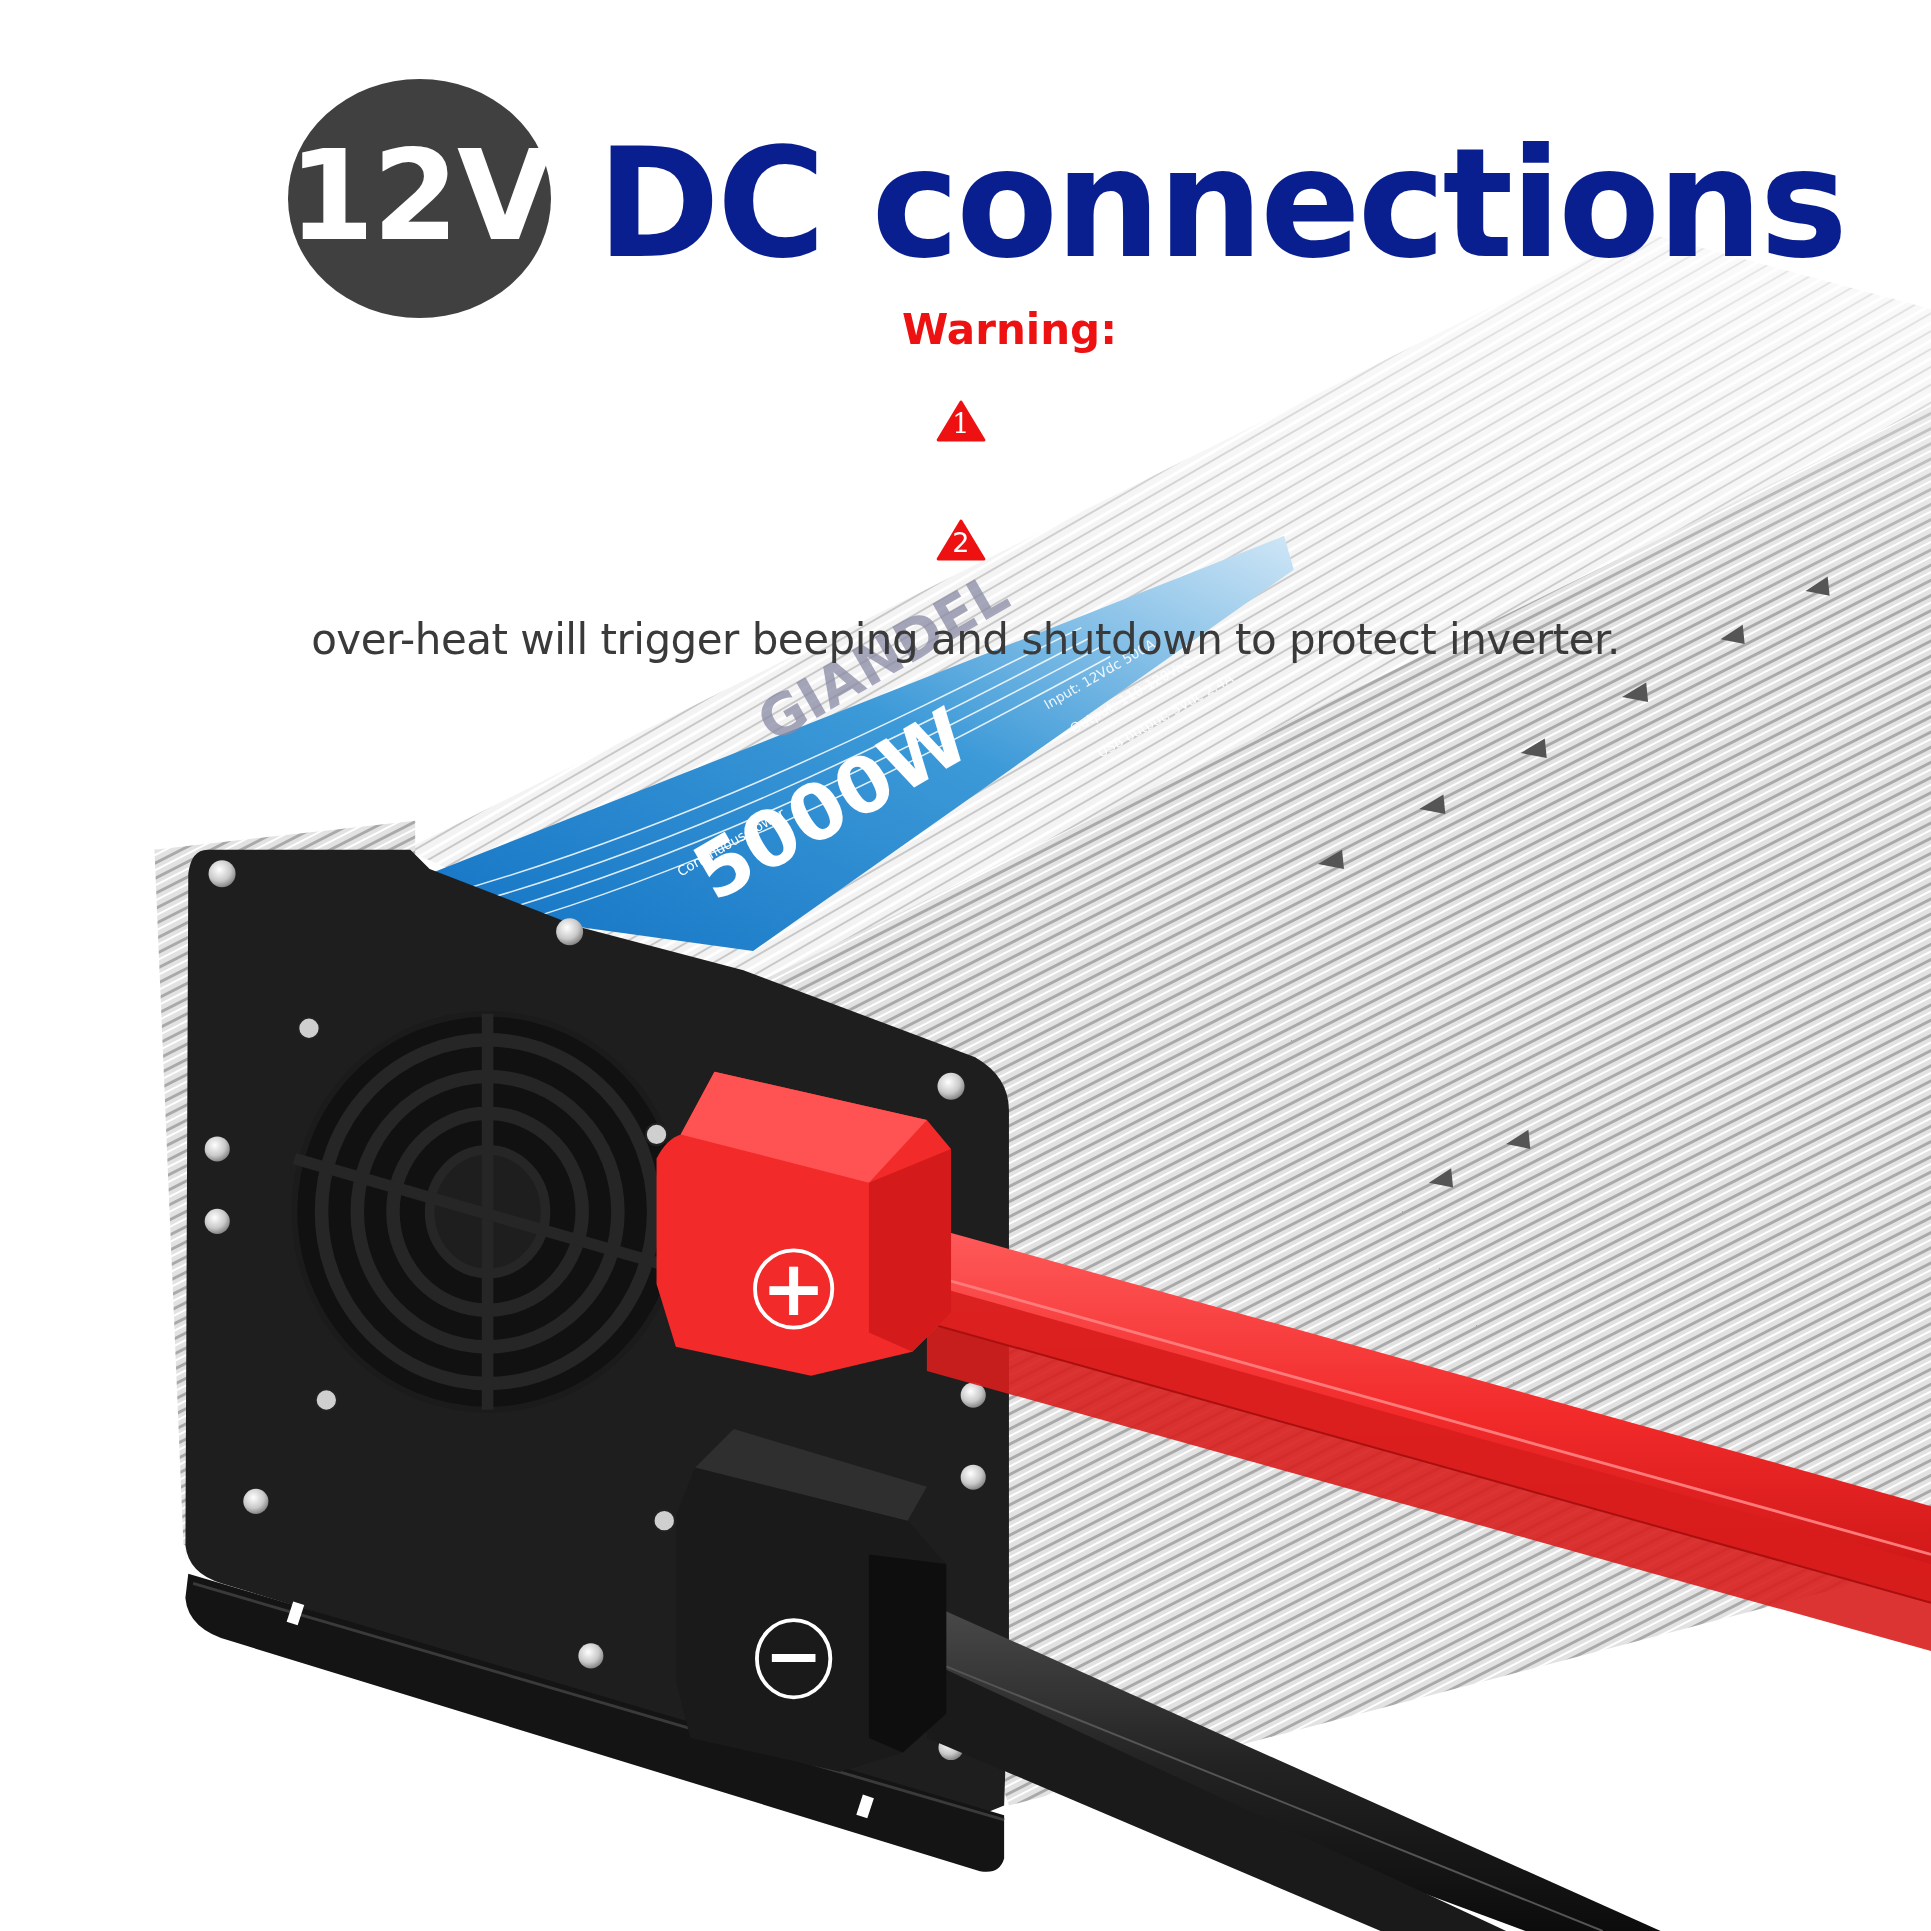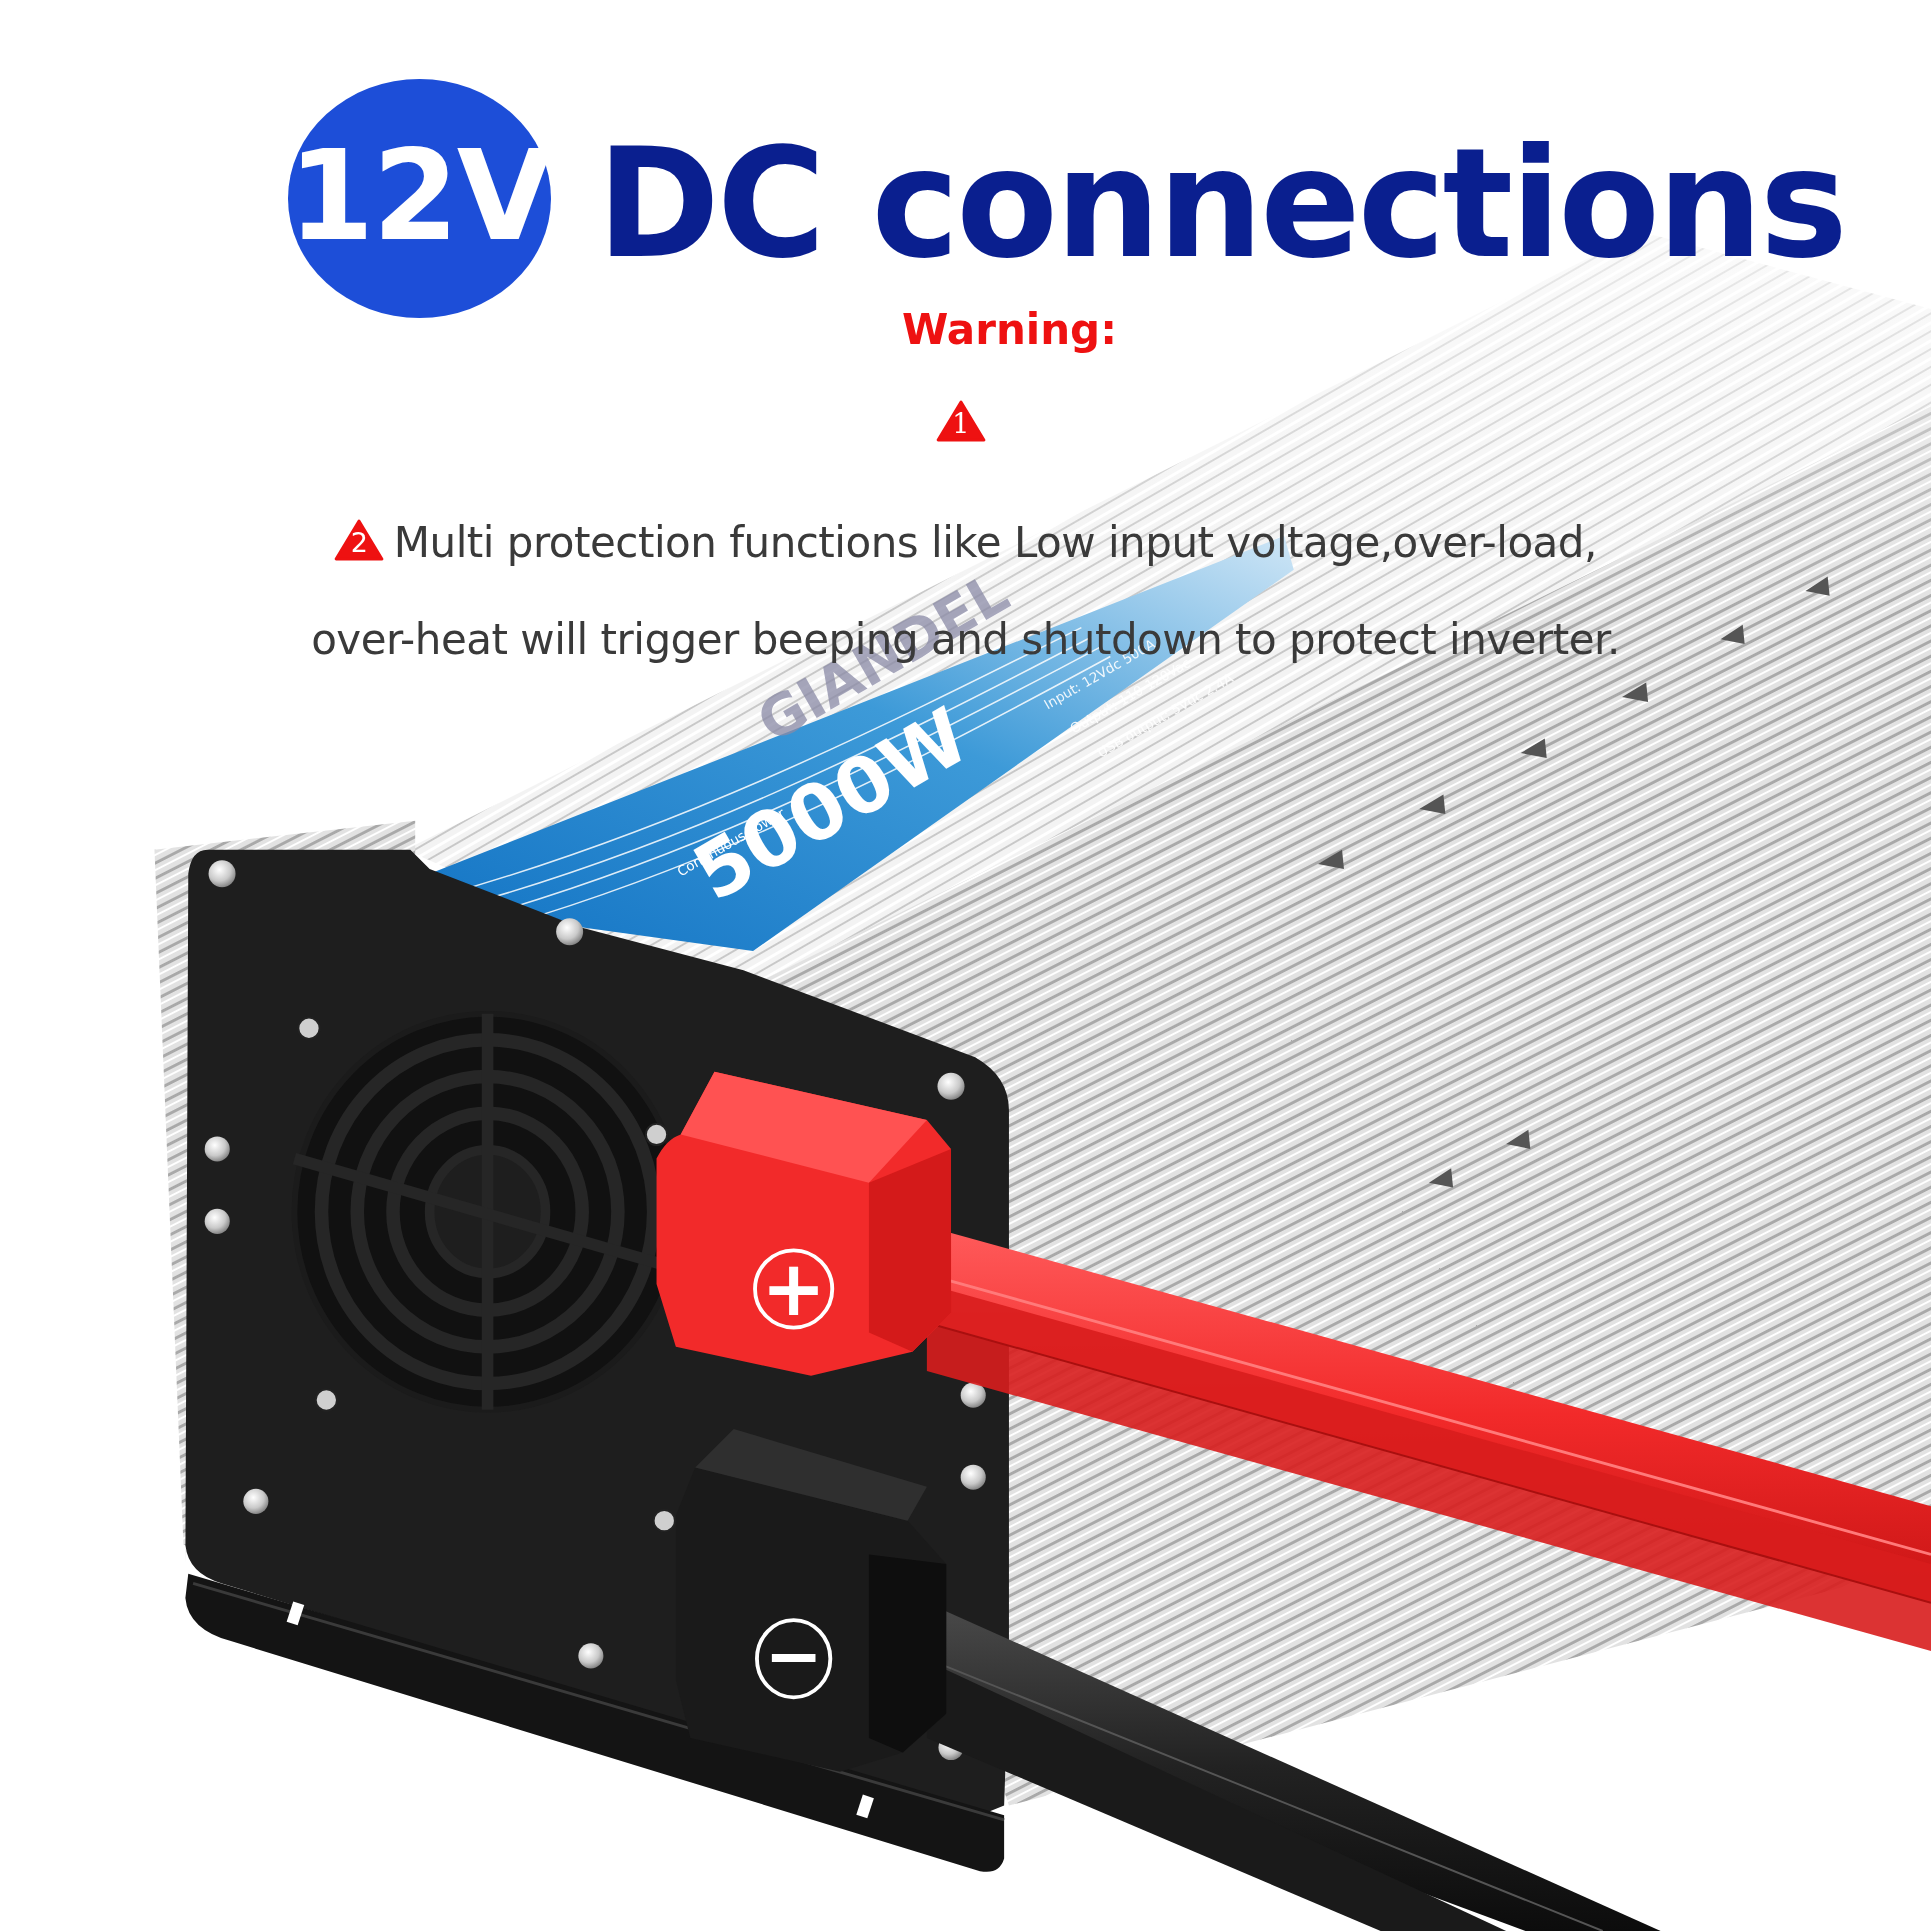--- a/index.html
+++ b/index.html
@@ -2,22 +2,22 @@
 <html><head>
 <meta charset="utf-8">
 <style>
   html, body { margin:0; padding:0; background:#ffffff; }
   body { width:1931px; height:1931px; position:relative; overflow:hidden; font-family:"Liberation Sans", "DejaVu Sans", sans-serif; }
   .stage { position:absolute; left:0; top:0; width:1931px; height:1931px; }
   .product { position:absolute; left:0; top:0; width:1931px; height:1931px; }
   .text-layer { position:absolute; left:0; top:0; width:1931px; height:676px; }
   .badge {
     position:absolute; left:288px; top:79px; width:263px; height:239px;
-    border-radius:50%; background:#1d4ed8;
-    display:flex; align-items:center; justify-content:flex-start;
+    border-radius:50%; background:#404040;
+    display:flex; align-items:center; justify-content:flex-end;
   }
   .badge span { color:#fff; font-weight:bold; font-size:124px; letter-spacing:-1.9px; font-family:"DejaVu Sans", sans-serif; line-height:1; margin-top:-5.8px; }
   .headline {
     position:absolute; left:597px; top:129px; color:#0a1f8f; font-weight:bold;
     font-size:151px; line-height:1; letter-spacing:-2.9px; white-space:nowrap;
     font-family:"DejaVu Sans", sans-serif; transform:scaleX(0.98); transform-origin:left top;
   }
   .warning-title {
     position:absolute; left:0; width:1931px; top:305px; text-align:center;
     color:#ee1111; font-weight:bold; font-size:42px; font-family:"DejaVu Sans", sans-serif;padding-left:44px;
@@ -199,18 +199,18 @@
         <span style="position:absolute;left:0;width:50px;top:9.7px;text-align:center;color:#fff;font-size:27px;font-family:'DejaVu Serif',serif;line-height:1;">1</span>
       </span>
     </div>
 
     <div class="line" style="top:519px;">
       <span class="tri">
         <svg width="50" height="42" viewBox="0 0 52 44">
             <polygon points="26,2 50,42 2,42" fill="#ee1111" stroke="#ee1111" stroke-linejoin="round" stroke-width="3"></polygon>
           </svg>
         <span style="position:absolute;left:0;width:50px;top:9.7px;text-align:center;color:#fff;font-size:27px;font-family:'DejaVu Sans',sans-serif;line-height:1;">2</span>
-      </span><span>Multi protection functions like Low input voltage,over-load,</span>
+      </span>
     </div>
     <div class="line" style="top:579px;margin-top:40px;">over-heat will trigger beeping and shutdown to protect inverter.</div>
   </div>
 </div>
 
 
 </body></html>

